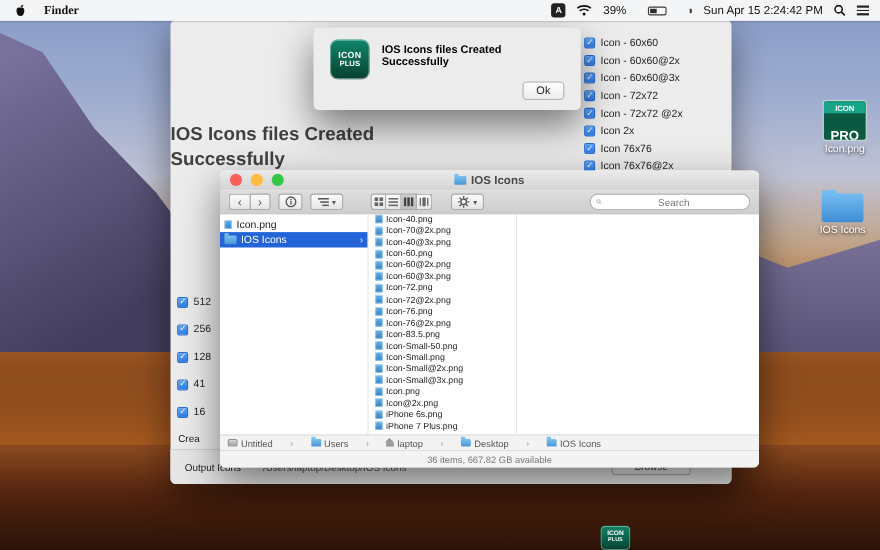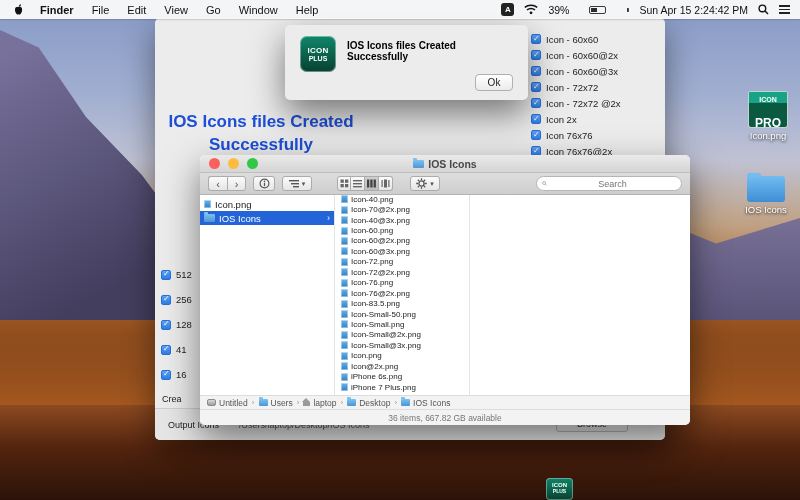--- a/index.html
+++ b/index.html
@@ -19,21 +19,21 @@
     background:linear-gradient(180deg,rgba(255,150,60,0),rgba(226,122,42,.55)); }
   .water { position:absolute; left:0; right:0; bottom:0; height:95px;
     background:linear-gradient(180deg,#8c4a20,#53240f 45%,#2b1208); }
 
   
   .menubar { position:absolute; top:0; left:0; right:0; height:19px; z-index:50;
     background:rgba(249,249,249,.96); box-shadow:0 0 2px rgba(0,0,0,.4);
     display:flex; align-items:center; font-size:11px; color:#111; }
   .menus-left { display:flex; align-items:center; }
   .apple { padding:0 7px 0 13px; display:flex; align-items:center; }
-  .app-name { font-weight:bold; padding:0 9px; }
+  .app-name { font-weight:bold; padding:0 9px;font-family:Liberation Serif, serif; }
   .menu-item { padding:0 9px; }
   .menu-right { margin-left:auto; display:flex; align-items:center; gap:10px; padding-right:10px; font-size:10.5px; }
   .input-src { width:13px; height:13px; background:#222; color:#fff; border-radius:3px;
     font-size:8px; font-weight:bold; display:flex; align-items:center; justify-content:center; }
   .battery { display:flex; align-items:center; gap:20px; }
   .batt-body { width:17px; height:8px; border:1px solid #3a3a3a; border-radius:2px; position:relative; }
   .batt-fill { position:absolute; left:1px; top:1px; bottom:1px; width:39%; background:#2c2c2c; }
   .batt-nub { width:2px; height:4px; background:#3a3a3a; margin-left:1px; border-radius:0 1px 1px 0; }
   .nc-icon { display:flex; flex-direction:column; gap:2px; }
   .nc-icon i { display:block; width:11px; height:1.5px; background:#222; }
@@ -51,22 +51,22 @@
     background:#72bcf0; border-radius:2px 2px 0 0; }
   .dock-mini { position:absolute; left:546px; top:478px; width:27px; height:22px; z-index:5;
     background:linear-gradient(#10876b,#07402f); border-radius:4px; color:#fff; text-align:center;
     box-shadow:inset 0 0 0 1px rgba(255,255,255,.35); }
   .dock-mini .t1 { font-size:6px; font-weight:bold; padding-top:4px; }
   .dock-mini .t2 { font-size:5px; font-weight:bold; }
 
   
   .app-window { position:absolute; left:155px; top:18px; width:510px; height:422px; z-index:10;
     background:#ececec; border-radius:5px; box-shadow:0 12px 32px rgba(0,0,0,.45); }
-  .headline { position:absolute; left:0; top:92px; width:212px; text-align:center;
-    font-size:17px; font-weight:bold; color:#1d4ed8; line-height:23px; }
+  .headline { position:absolute; left:0; top:92px; width:212px; text-align:left;
+    font-size:17px; font-weight:bold; color:#404040; line-height:23px; }
   .check-row { display:flex; align-items:center; gap:5px; height:15.5px; font-size:9.5px; color:#222; }
   .checkbox { width:10px; height:10px; background:linear-gradient(#5ba4f6,#2d7ce8); border:1px solid #2a6fd2;
     border-radius:2px; color:#fff; flex:none; position:relative; }
   .checkbox::before { content:"✓"; position:absolute; left:1px; top:-1.5px; font-size:8px; color:#fff; }
   .ipad-col { position:absolute; left:218px; top:81px; }
   .icons-col { position:absolute; left:376px; top:13px; }
   .icons-col .check-row { height:16px; }
   .sizes-col { position:absolute; left:6px; top:244px; }
   .sizes-col .check-row { height:25px; }
   .partials { position:absolute; left:7px; top:370px; font-size:9px; color:#222; line-height:22px; }
@@ -115,21 +115,21 @@
   .col { width:135px; flex:none; border-right:1px solid #e4e4e4; padding-top:2px; }
   .col-row { height:14px; display:flex; align-items:center; gap:4px; padding:0 4px; font-size:9.5px; color:#222; }
   .col-row.selected { background:#2364d8; color:#fff; }
   .col-row .spacer { flex:1; }
   .col-arrow { font-size:9px; }
   .file-icon { width:7px; height:8px; flex:none; border-radius:1px;
     background:linear-gradient(#6db3e8,#2d7fc4); box-shadow:inset 0 0 0 1px rgba(255,255,255,.45); }
   .filecol { margin-top:-3px; }
   .file-row { height:10.45px; display:flex; align-items:center; gap:3px; padding:0 3px 0 6px; font-size:8px; color:#222; white-space:nowrap; }
   .pathbar { height:14px; flex:none; background:#f3f3f3; border-top:1px solid #dcdcdc;
-    display:flex; align-items:center; padding:0 7px; gap:4px; font-size:8.5px; color:#555; }
+    display:flex; align-items:center; padding:0 7px; gap:16px; font-size:8.5px; color:#555; }
   .path-item { display:flex; align-items:center; gap:3px; }
   .sep { color:#999; font-size:8px; }
   .disk-icon { width:9px; height:7px; border-radius:2px; background:linear-gradient(#dadada,#9f9f9f); border:1px solid #8b8b8b; }
   .pfolder { width:9px; height:7px; background:linear-gradient(#7cc0ee,#4b96d8); border-radius:1px; position:relative; }
   .pfolder::before { content:""; position:absolute; top:-2px; left:0; width:4px; height:2px; background:#7cc0ee; border-radius:1px 1px 0 0; }
   .home-icon { width:7px; height:4px; background:#9a9a9a; position:relative; margin-top:3px; }
   .home-icon::before { content:""; position:absolute; top:-4px; left:-1px;
     border-left:4.5px solid transparent; border-right:4.5px solid transparent; border-bottom:4px solid #9a9a9a; }
   .statusbar { height:16px; flex:none; background:#f3f3f3; border-top:1px solid #dcdcdc;
     display:flex; align-items:center; justify-content:center; font-size:8.5px; color:#777; border-radius:0 0 5px 5px; }
@@ -504,29 +504,20 @@
 
 <div class="menubar">
   <div class="menus-left">
     <div class="apple">
       <svg width="11" height="13" viewBox="0 0 12 14">
         <path d="M6.2 3.6 C6.6 2.2 8 1.4 8.9 1.4 C9 2.6 8 3.7 6.6 3.9 Z" fill="#111"></path>
         <path d="M3.2 4.6 C4.4 3.8 5.6 4.3 6.1 4.3 C6.6 4.3 7.7 3.7 8.9 4.6 C10.5 5.8 10.3 9.7 8.3 11.8 C7.6 12.6 6.9 12.6 6.1 12.3 C5.3 12.6 4.6 12.6 3.9 11.8 C1.9 9.7 1.6 5.8 3.2 4.6 Z" fill="#111"></path>
       </svg>
     </div>
     <div class="app-name">Finder</div>
-    <div style="display:flex;">
-
-    <div class="menu-item">File</div>
-        <div class="menu-item">Edit</div>
-        <div class="menu-item">View</div>
-        <div class="menu-item">Go</div>
-        <div class="menu-item">Window</div>
-        <div class="menu-item">Help</div>
-      </div>
   </div>
   <div class="menu-right">
     <div class="input-src">A</div>
     <svg width="14" height="11" viewBox="0 0 14 11">
       <path d="M0.8 3.4 C4.2 0.6 9.8 0.6 13.2 3.4" stroke="#111" fill="none" stroke-width="1.5"></path>
       <path d="M3 5.9 C5.4 4.1 8.6 4.1 11 5.9" stroke="#111" fill="none" stroke-width="1.5"></path>
       <circle cx="7" cy="8.8" r="1.4" fill="#111"></circle>
     </svg>
     <div class="battery">
       <span>39%</span>

